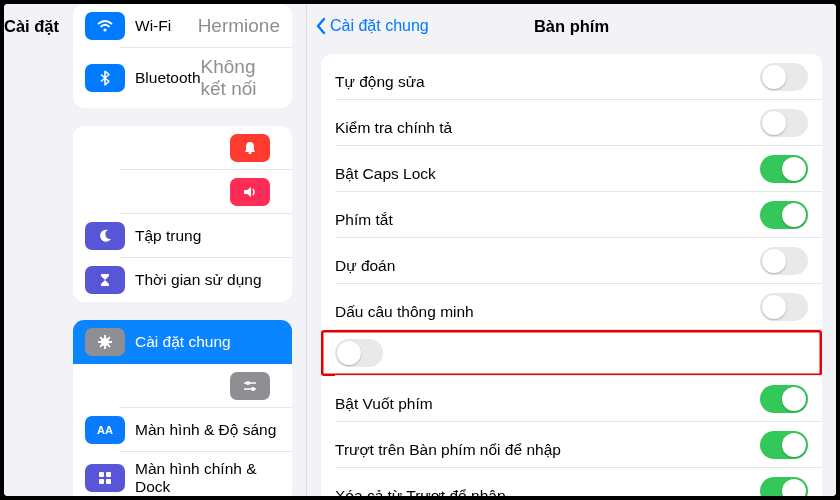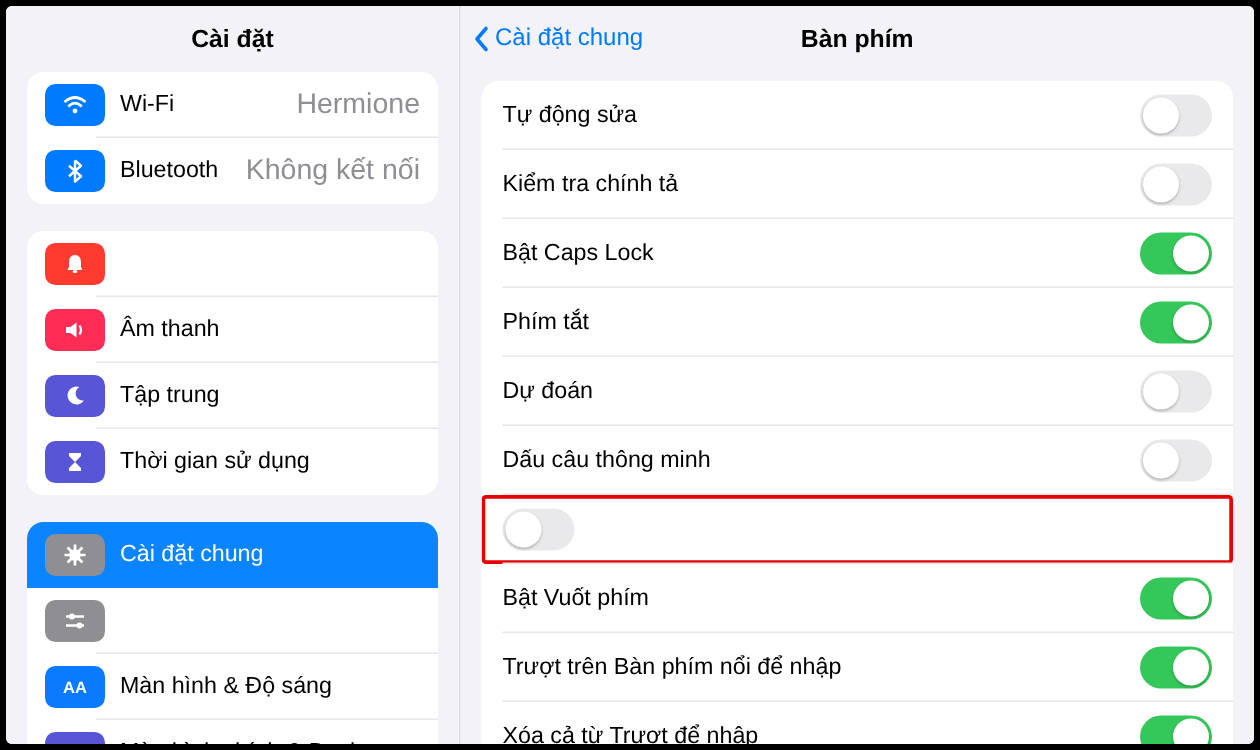--- a/index.html
+++ b/index.html
@@ -1,41 +1,41 @@
 <!DOCTYPE html>
 <html><head>
 <meta charset="utf-8">
 <style>
   * { box-sizing: border-box; margin: 0; padding: 0; }
   html, body { width: 840px; height: 500px; overflow: hidden; font-family: -apple-system, "Helvetica Neue", Arial, sans-serif; }
   body { background: #000; }
   .frame { background: #f2f2f7; width: 832px; height: 492px; margin: 4px; display: flex; border-radius: 4px; overflow: hidden; }
-  .sidebar { width: 303px; background: #f2f2f7; display: flex; flex-direction: column; border-right: 1px solid #dcdce0; }
+  .sidebar { width: 303px; background: #f2f2f7; display: flex; flex-direction: row; border-right: 1px solid #dcdce0; }
   .sidebar-header { height: 44px; display: flex; align-items: center; justify-content: center; font-weight: 600; font-size: 16.5px; }
   .sidebar-content { flex: 1; overflow: hidden; }
   .group { margin: 10px 14px 14px; background: #fff; border-radius: 11px; overflow: hidden; }
   .group + .group { margin-top: 18px; }
   .group.flush-top { margin-top: 0; }
-  .sidebar-item { display: flex; align-items: center; padding: 8px 12px; font-size: 15.5px; position: relative; cursor: default; }
+  .sidebar-item { display: flex; align-items: center; padding: 8px 12px; font-size: 15.5px; position: relative; cursor: default; justify-content: flex-end; }
   .sidebar-item:not(:last-child)::after {
     content: ""; position: absolute; left: 46px; right: 0; bottom: 0; height: 1px; background: #e5e5ea;
   }
   .sidebar-item.selected { background: #0a84ff; color: #fff; }
   .sidebar-item.selected::after { display: none; }
   .sidebar-item .icon { width: 40px; height: 28px; border-radius: 7px; margin-right: 10px; display: flex; align-items: center; justify-content: center; flex-shrink: 0; }
   .sidebar-item .label { flex: 1; }
   .sidebar-item .value { color: #8e8e93; font-size: 19px; }
   .main { flex: 1; background: #f2f2f7; display: flex; flex-direction: column; }
   .main-header { height: 44px; display: flex; align-items: center; position: relative; }
   .back { position: absolute; left: 8px; display: flex; align-items: center; color: #007aff; font-size: 16px; cursor: default; }
   .back-chevron { margin-right: 3px; }
   .main-title { flex: 1; text-align: center; font-weight: 600; font-size: 16.5px; }
   .main-content { flex: 1; overflow: hidden; padding-top: 6px; }
   .settings-group { background: #fff; margin: 0 14px; border-radius: 11px; overflow: hidden; }
-  .setting-row { display: flex; align-items: center; padding: 9px 14px; font-size: 15.5px; position: relative; min-height: 40px; }
+  .setting-row { display: flex; align-items: flex-end; padding: 9px 14px; font-size: 15.5px; position: relative; min-height: 40px; }
   .setting-row:not(:last-child)::after {
     content: ""; position: absolute; left: 14px; right: 0; bottom: 0; height: 1px; background: #e5e5ea;
   }
   .setting-row .row-label { flex: 1; }
   .setting-row.highlight { box-shadow: inset 0 0 0 2.5px #e60000; border-radius: 3px; z-index: 2; }
   .toggle { width: 48px; height: 28px; border-radius: 14px; position: relative; flex-shrink: 0; }
   .toggle.off { background: #e9e9eb; }
   .toggle.on  { background: #34c759; }
   .toggle::after {
     content: ""; position: absolute; top: 2px; width: 24px; height: 24px; border-radius: 50%; background: #fff;
@@ -88,21 +88,20 @@
               </svg>
             </span>
           </div>
           <div class="sidebar-item">
             <span class="icon bg-pink">
               <svg width="18" height="18" viewBox="0 0 18 18">
                 <path d="M3 7 L6 7 L10 4 L10 14 L6 11 L3 11 Z" fill="#fff"></path>
                 <path d="M12 6 Q14 9 12 12" stroke="#fff" stroke-width="1.5" fill="none"></path>
               </svg>
             </span>
-            <span class="label">Âm thanh</span>
           </div>
           <div class="sidebar-item">
             <span class="icon bg-purple">
               <svg width="18" height="18" viewBox="0 0 18 18">
                 <path d="M12 3 A6 6 0 1 0 15 12 A4.8 4.8 0 0 1 12 3 Z" fill="#fff"></path>
               </svg>
             </span>
             <span class="label">Tập trung</span>
           </div>
           <div class="sidebar-item">

